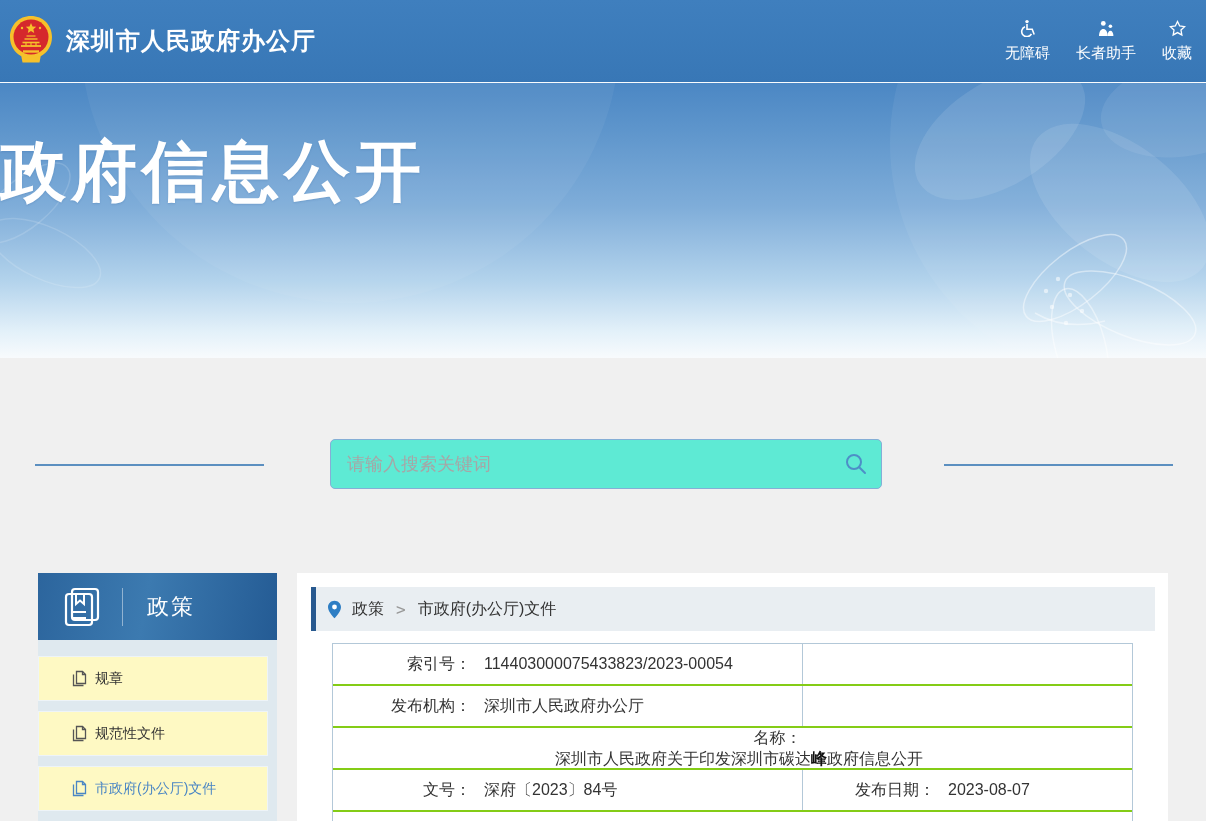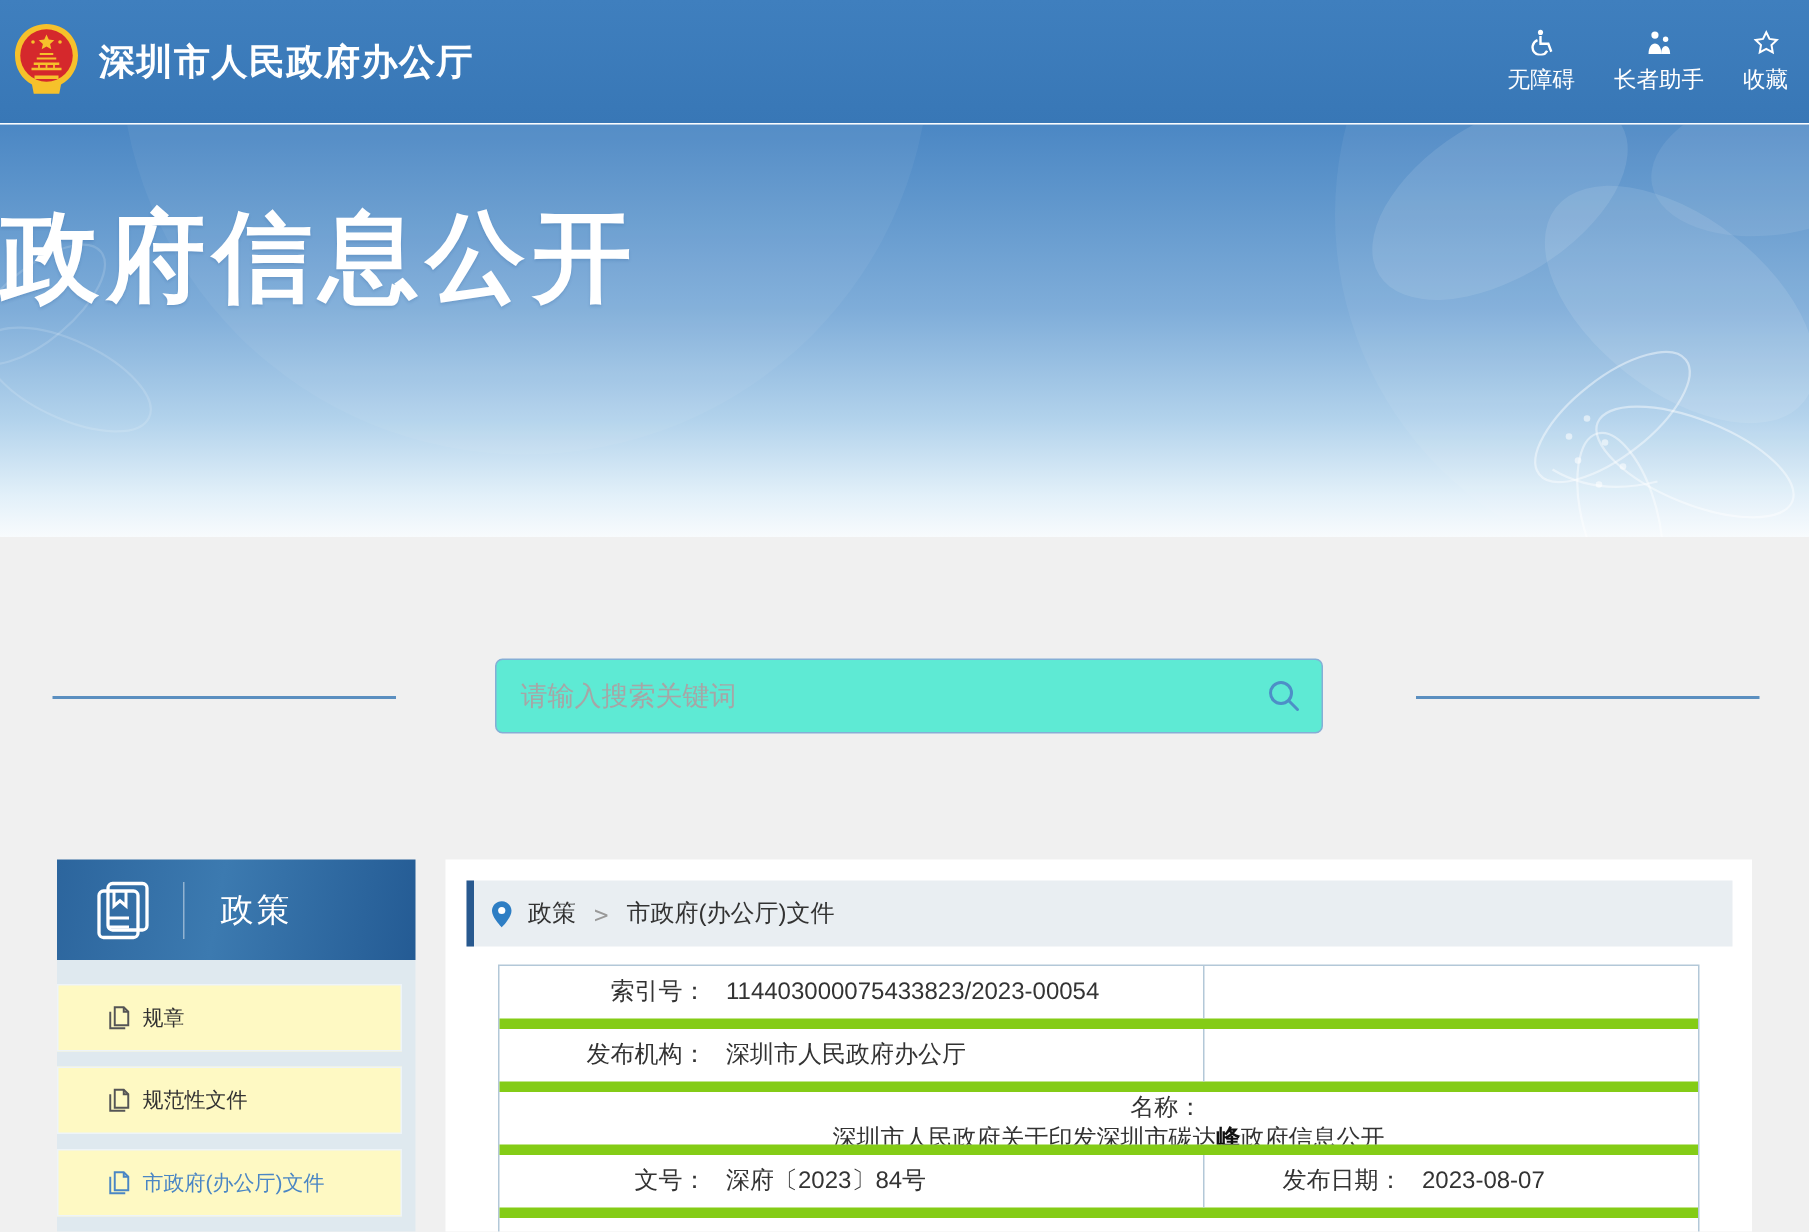--- a/index.html
+++ b/index.html
@@ -90,21 +90,21 @@
   .crumb {
     margin:14px 13px 12px 14px; height:44px;
     background:#e9eef2; border-left:5px solid #28598f;
     display:flex; align-items:center; padding-left:11px; font-size:16px;
   }
   .crumb .pin { margin-right:10px; display:flex; }
   .crumb a { color:#333; text-decoration:none; cursor:pointer; }
   .crumb .sep { color:#999; margin:0 12px; font-family:"DejaVu Sans Mono", monospace; }
 
   .doc-table { margin:0 35px; border:1px solid #b3c8d8; }
-  .t-row { display:flex; height:42px; border-bottom:7px solid #84cc16; }
+  .t-row { display:flex; height:42px; border-bottom:2px solid #84cc16; }
   .t-row:last-child { border-bottom:none; }
   .cell { display:flex; align-items:center; overflow:hidden; font-size:16px; }
   .c-left  { width:470px; border-right:1px solid #b3c8d8; }
   .c-right { flex:1; }
   .c-full  { width:100%;flex-direction:column; }
   .lbl { width:138px; text-align:right; flex-shrink:0; color:#333; }
   .c-right .lbl { width:132px; }
   .val { padding-left:13px; color:#333; white-space:nowrap; }
   .hl { font-weight:bold; color:#111; }
 </style>

